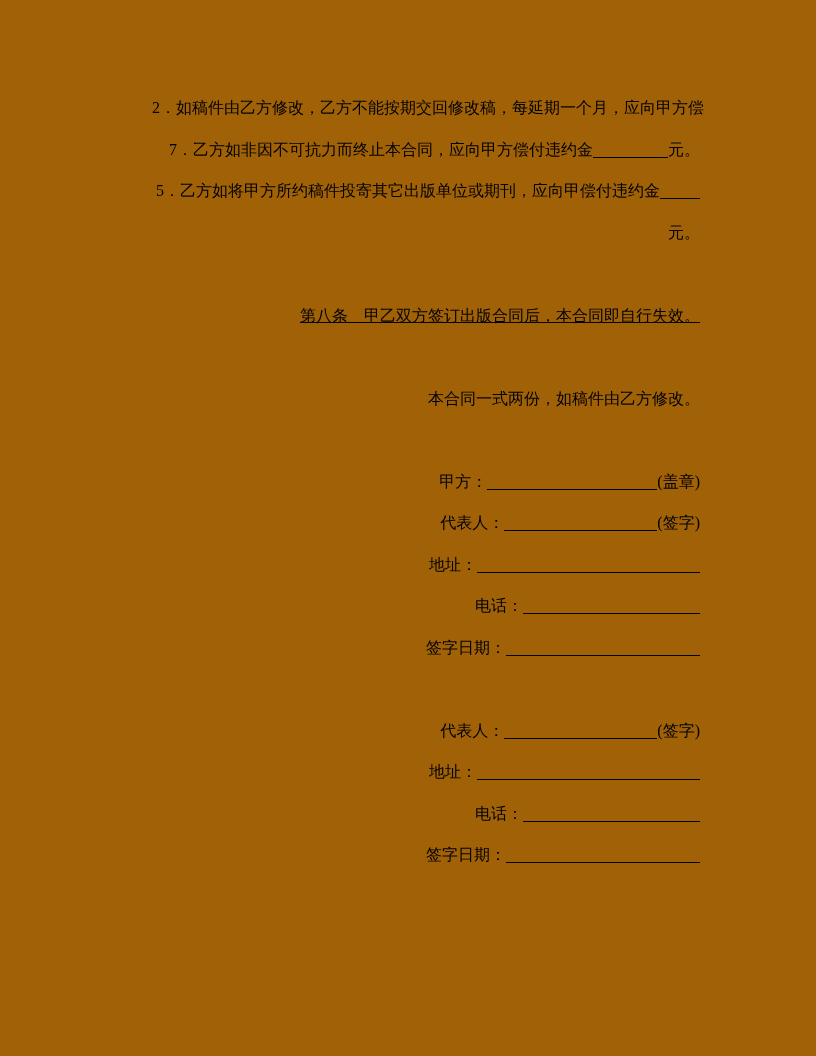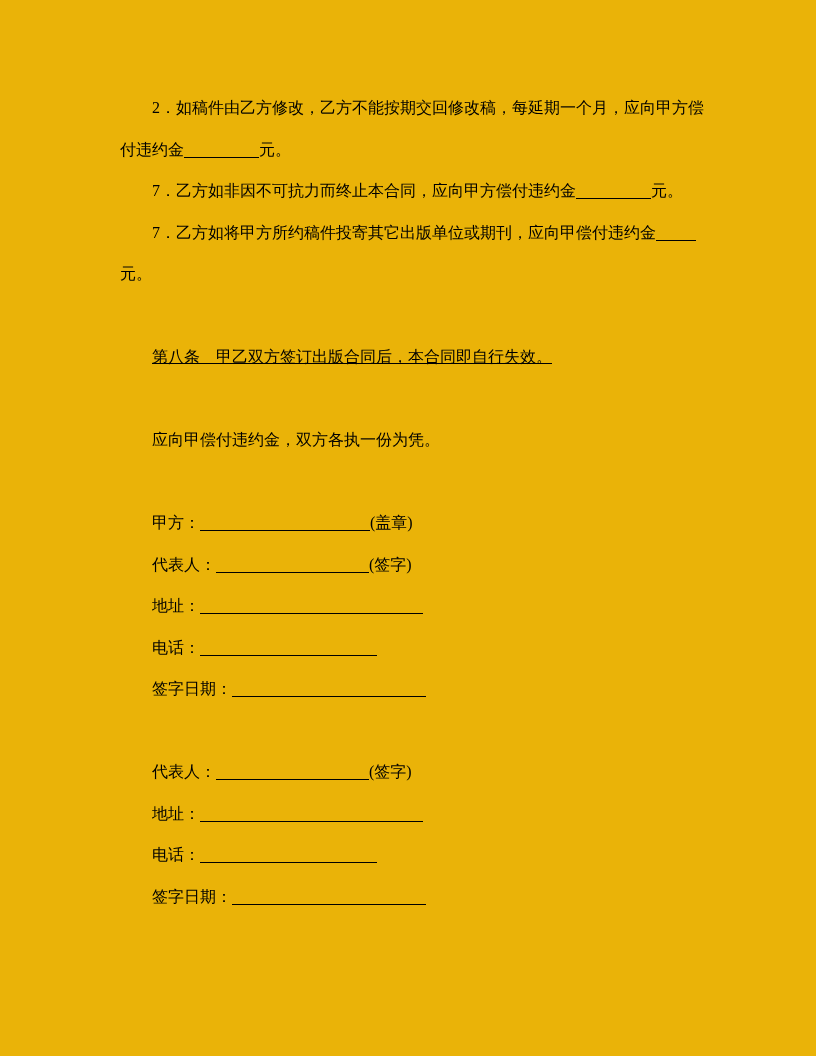--- a/index.html
+++ b/index.html
@@ -4,24 +4,25 @@
 <style>
   html, body {
     margin: 0;
     padding: 0;
     background: #ffffff;
   }
   .page {
     position: relative;
     width: 816px;
     height: 1056px;
-    background: #eab308;
+    background: #a16207;
     overflow: hidden;
     font-family: "Liberation Serif", "DejaVu Serif", serif;
     color: #000000;
+    text-align: right;
   }
   .content {
     position: absolute;
     left: 120px;
     top: 87px;
     width: 580px;
   }
   .line {
     height: 41.5px;
     line-height: 41.5px;
@@ -38,28 +39,27 @@
     border-bottom: 1px solid #000000;
     vertical-align: -3px;
   }
 </style>
 </head>
 <body>
 
 <div class="page">
   <div class="content" id="doc-content">
       <div class="line" style="padding-left: 32px;"><span class="run">2．如稿件由乙方修改，乙方不能按期交回修改稿，每延期一个月，应向甲方偿</span></div>
-      <div class="line"><span class="run">付违约金</span><span class="blank" style="width: 75px; border-bottom-color: rgb(0, 0, 0);"></span><span class="run">元。</span></div>
       <div class="line" style="padding-left: 32px;"><span class="run">7．乙方如非因不可抗力而终止本合同，应向甲方偿付违约金</span><span class="blank" style="width: 75px; border-bottom-color: rgb(0, 0, 0);"></span><span class="run">元。</span></div>
-      <div class="line" style="padding-left: 32px;"><span class="run">7．乙方如将甲方所约稿件投寄其它出版单位或期刊，应向甲偿付违约金</span><span class="blank" style="width: 40px; border-bottom-color: rgb(0, 0, 0);"></span></div>
+      <div class="line" style="padding-left: 32px;"><span class="run">5．乙方如将甲方所约稿件投寄其它出版单位或期刊，应向甲偿付违约金</span><span class="blank" style="width: 40px; border-bottom-color: rgb(0, 0, 0);"></span></div>
       <div class="line"><span class="run">元。</span></div>
       <div class="line"></div>
       <div class="line" style="padding-left: 32px; text-decoration: underline;"><span class="run">第八条　甲乙双方签订出版合同后，本合同即自行失效。</span></div>
       <div class="line"></div>
-      <div class="line" style="padding-left: 32px;"><span class="run">应向甲偿付违约金，双方各执一份为凭。</span></div>
+      <div class="line" style="padding-left: 32px;"><span class="run">本合同一式两份，如稿件由乙方修改。</span></div>
       <div class="line"></div>
       <div class="line" style="padding-left: 32px; font-family: Liberation Serif, serif;"><span class="run">甲方：</span><span class="blank" style="width: 170px; border-bottom-color: rgb(0, 0, 0);"></span><span class="run">(盖章)</span></div>
       <div class="line" style="padding-left: 32px;"><span class="run">代表人：</span><span class="blank" style="width: 153px; border-bottom-color: rgb(0, 0, 0);"></span><span class="run">(签字)</span></div>
       <div class="line" style="padding-left: 32px;"><span class="run">地址：</span><span class="blank" style="width: 223px; border-bottom-color: rgb(0, 0, 0);"></span></div>
       <div class="line" style="padding-left: 32px;"><span class="run">电话：</span><span class="blank" style="width: 177px; border-bottom-color: rgb(0, 0, 0);"></span></div>
       <div class="line" style="padding-left: 32px;"><span class="run">签字日期：</span><span class="blank" style="width: 194px; border-bottom-color: rgb(0, 0, 0);"></span></div>
       <div class="line"></div>
       <div class="line" style="padding-left: 32px;"><span class="run">代表人：</span><span class="blank" style="width: 153px; border-bottom-color: rgb(0, 0, 0);"></span><span class="run">(签字)</span></div>
       <div class="line" style="padding-left: 32px;"><span class="run">地址：</span><span class="blank" style="width: 223px; border-bottom-color: rgb(0, 0, 0);"></span></div>
       <div class="line" style="padding-left: 32px;"><span class="run">电话：</span><span class="blank" style="width: 177px; border-bottom-color: rgb(0, 0, 0);"></span></div>

